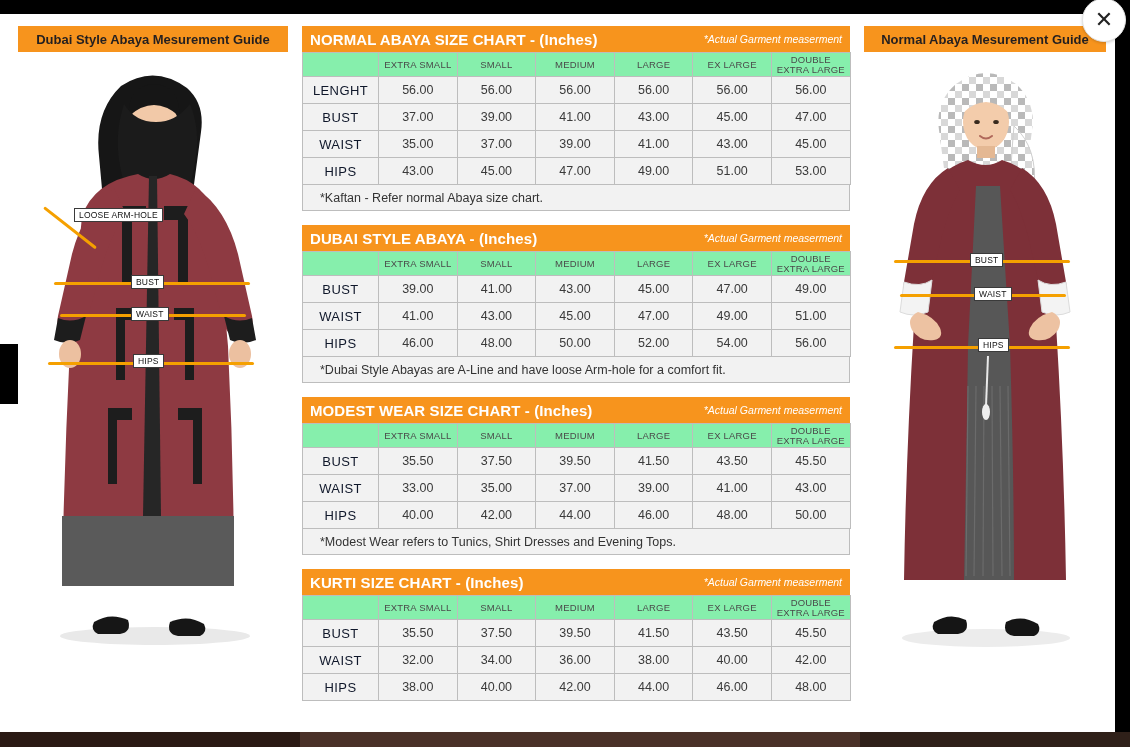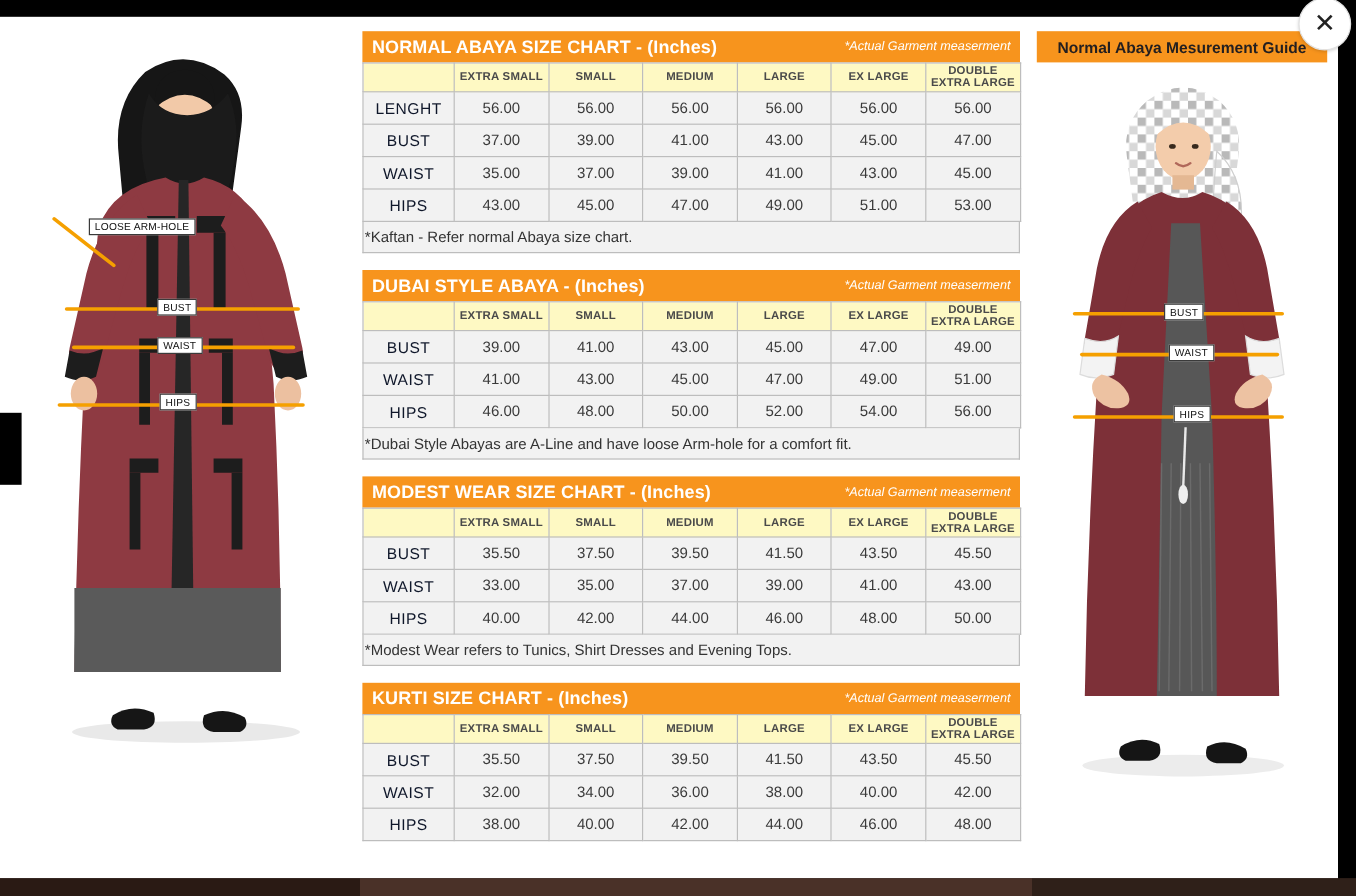--- a/index.html
+++ b/index.html
@@ -102,39 +102,39 @@
     height: 27px;
     padding: 0 2px;
     background: #f2f2f2;
     font-weight: normal;
   }
   table.size thead th {
     font-size: 9.5px;
     color: #4a4a4a;
     letter-spacing: .2px;
     height: 24px;
-    background: #fef9c3;
-    font-weight: 700;
+    background: #86efac;
+    font-weight: 400;
   }
   table.size thead th.dbl { line-height: 10px; }
   table.size td.rowhdr {
     font-size: 13px;
     color: #0f172a;
     font-weight: 500;
     letter-spacing: .4px;
   }
   table.size col.c0 { width: 76px; }
   table.size col.cx { width: 78.6px; }
   .footnote {
     border: 1px solid #bdbdbd;
     border-top: none;
     background: #f2f2f2;
     font-size: 12.5px;
     color: #333;
-    padding: 4px 1px;
+    padding: 4px 17px;
     height: 26px;
     line-height: 18px;
   }
   .gap { height: 14px; }
   
   .figure-wrap {
     position: relative;
     margin-top: 4px;
   }
   .fig-label {
@@ -168,20 +168,23 @@
   #left-black { position:absolute; left:0; top:330px; width:18px; height:60px; background:#000; }
 </style>
 </head>
 <body>
 
 <div id="page">
 
   <div id="sheet">
 
     <div class="col-left">
+      <div class="side-bar">
+        <span>Dubai Style Abaya Mesurement Guide</span>
+      </div>
 
       <div class="figure-wrap" style="height:600px;">
         <svg width="270" height="600" viewBox="0 0 270 600">
 
           <ellipse cx="137" cy="580" rx="95" ry="9" fill="#e9e9e9"></ellipse>
 
           <path d="M103 30 q33 -22 66 2 q18 16 14 44 q-4 30 -8 60 l-12 62 q-5 20 -20 20 q-22 2 -40 -6 q-12 -7 -14 -24 l-8 -88 q-5 -44 22 -70 z" fill="#161616"></path>
 
           <ellipse cx="136" cy="72" rx="25" ry="30" fill="#f2c9a8"></ellipse>
           <path d="M111 60 q25 -22 50 0 q2 -30 -25 -32 q-27 2 -25 32 z" fill="#161616"></path>

